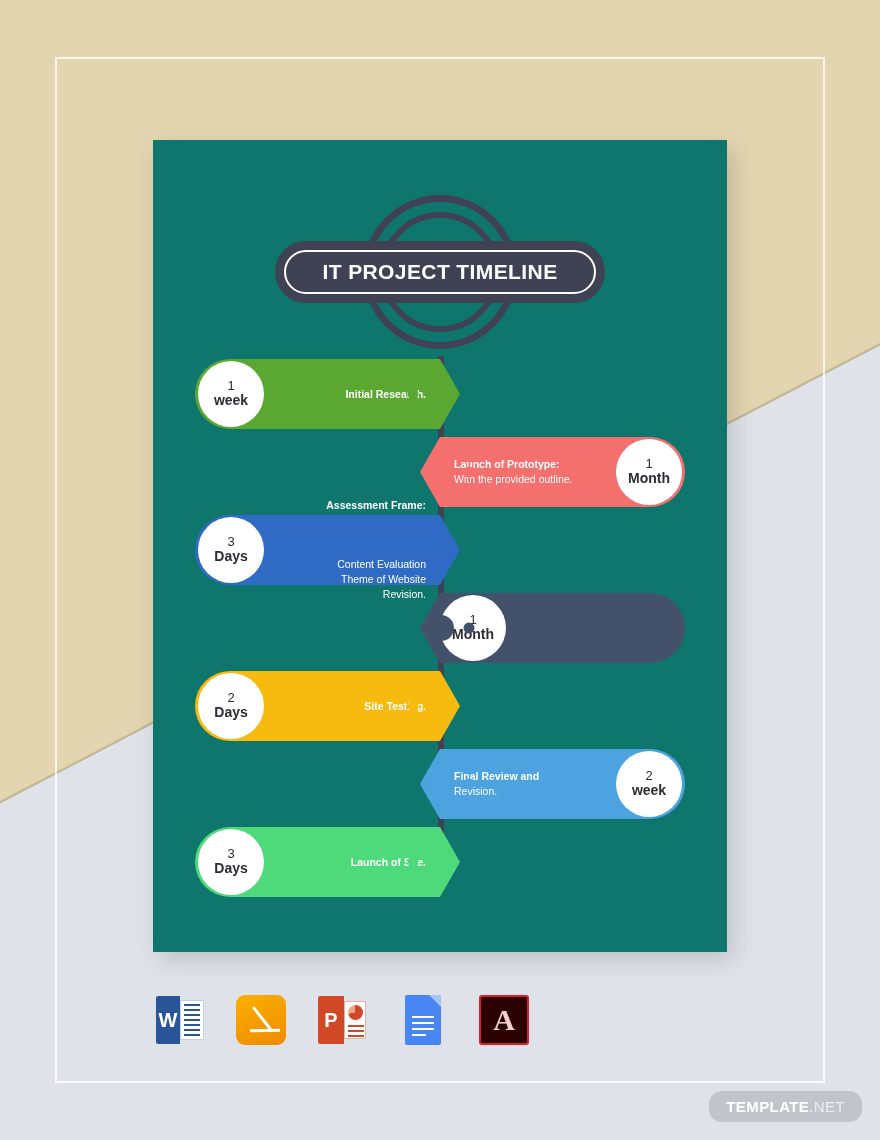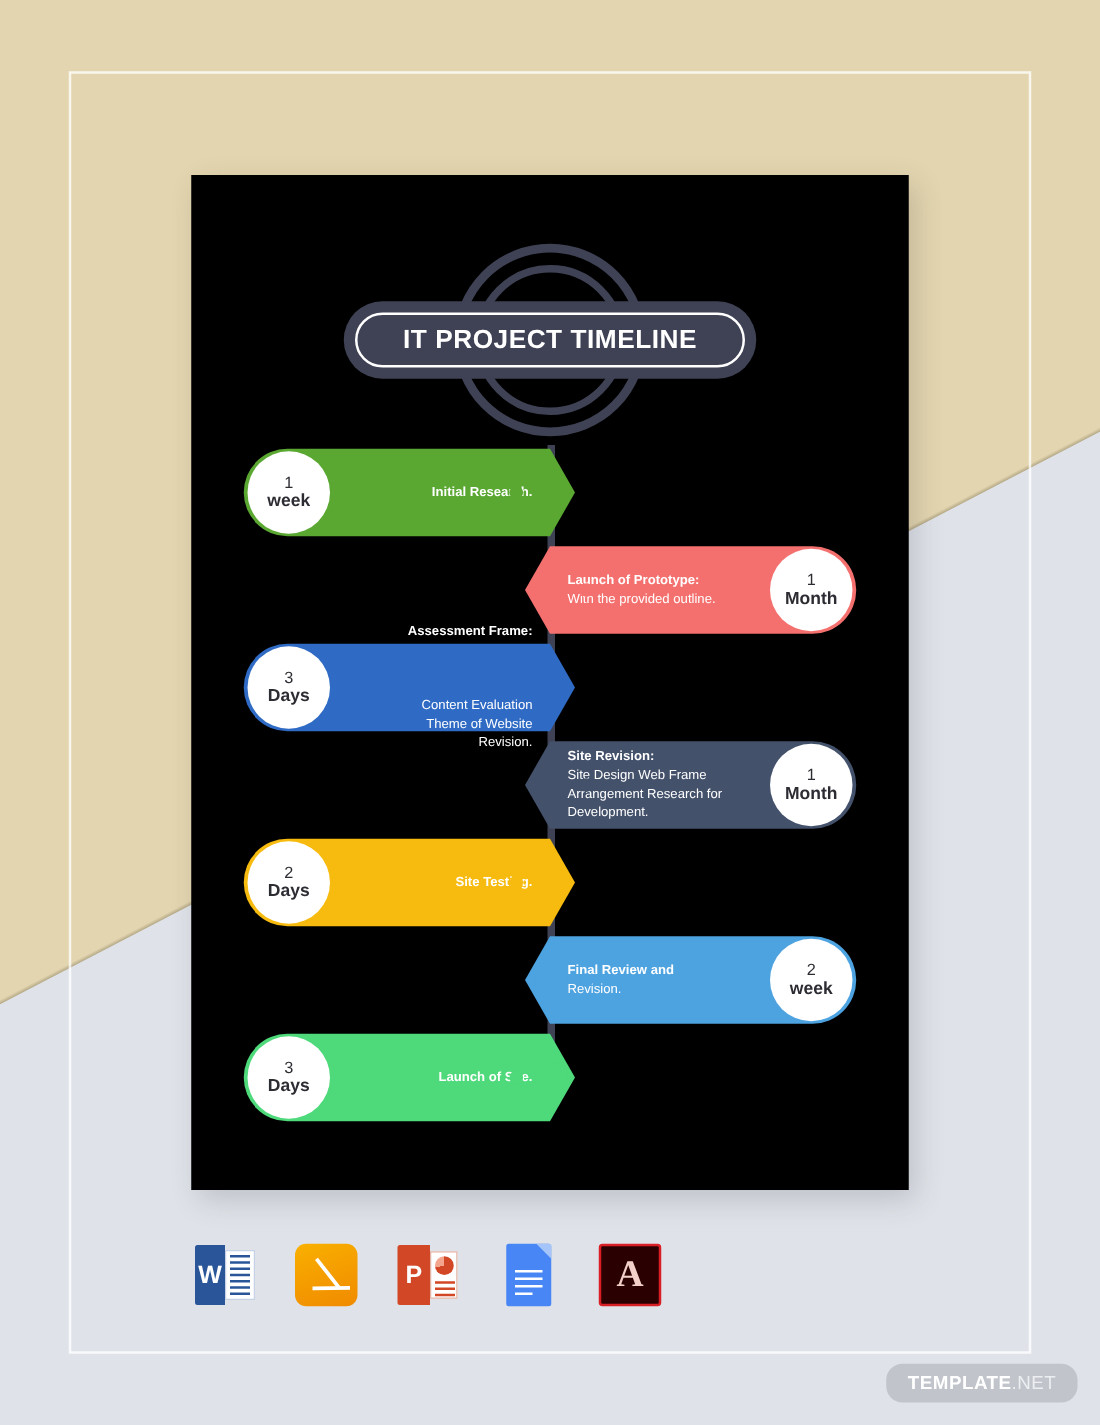--- a/index.html
+++ b/index.html
@@ -29,21 +29,21 @@
     left: 55px; top: 57px;
     width: 770px; height: 1026px;
     border: 2px solid rgba(255,255,255,0.78);
   }
 
   
   #doc-card {
     position: absolute;
     left: 153px; top: 140px;
     width: 574px; height: 812px;
-    background: #000000;
+    background: #0f766e;
     box-shadow: 6px 8px 22px rgba(60,60,70,0.20);
   }
 
   
   #title-badge {
     position: absolute;
     left: 50%;
     top: 48px;
     transform: translateX(-50%);
     width: 330px;
@@ -411,26 +411,20 @@
         </div>
         <div class="satellite" style="background: rgb(47, 107, 196);"></div>
         <div class="node" style="background: rgb(47, 107, 196);"></div>
       </div>
       <div class="row right" style="top: 234px;">
         <div class="bar" style="background: rgb(68, 81, 107); color: rgb(68, 81, 107);">
           <div class="duration">
             <span class="dur-num">1</span>
             <span class="dur-unit">Month</span>
           </div>
-          <div class="bar-text">
-            <span class="headline">Site Revision:</span>
-            <span style="display: block;">Site Design Web Frame</span>
-            <span style="display: block;">Arrangement Research for</span>
-            <span style="display: block;">Development.</span>
-          </div>
         </div>
         <div class="satellite" style="background: rgb(68, 81, 107);"></div>
         <div class="node" style="background: rgb(68, 81, 107);"></div>
       </div>
       <div class="row left" style="top: 312px;">
         <div class="bar" style="background: rgb(246, 187, 14); color: rgb(246, 187, 14);">
           <div class="duration">
             <span class="dur-num">2</span>
             <span class="dur-unit">Days</span>
           </div>

